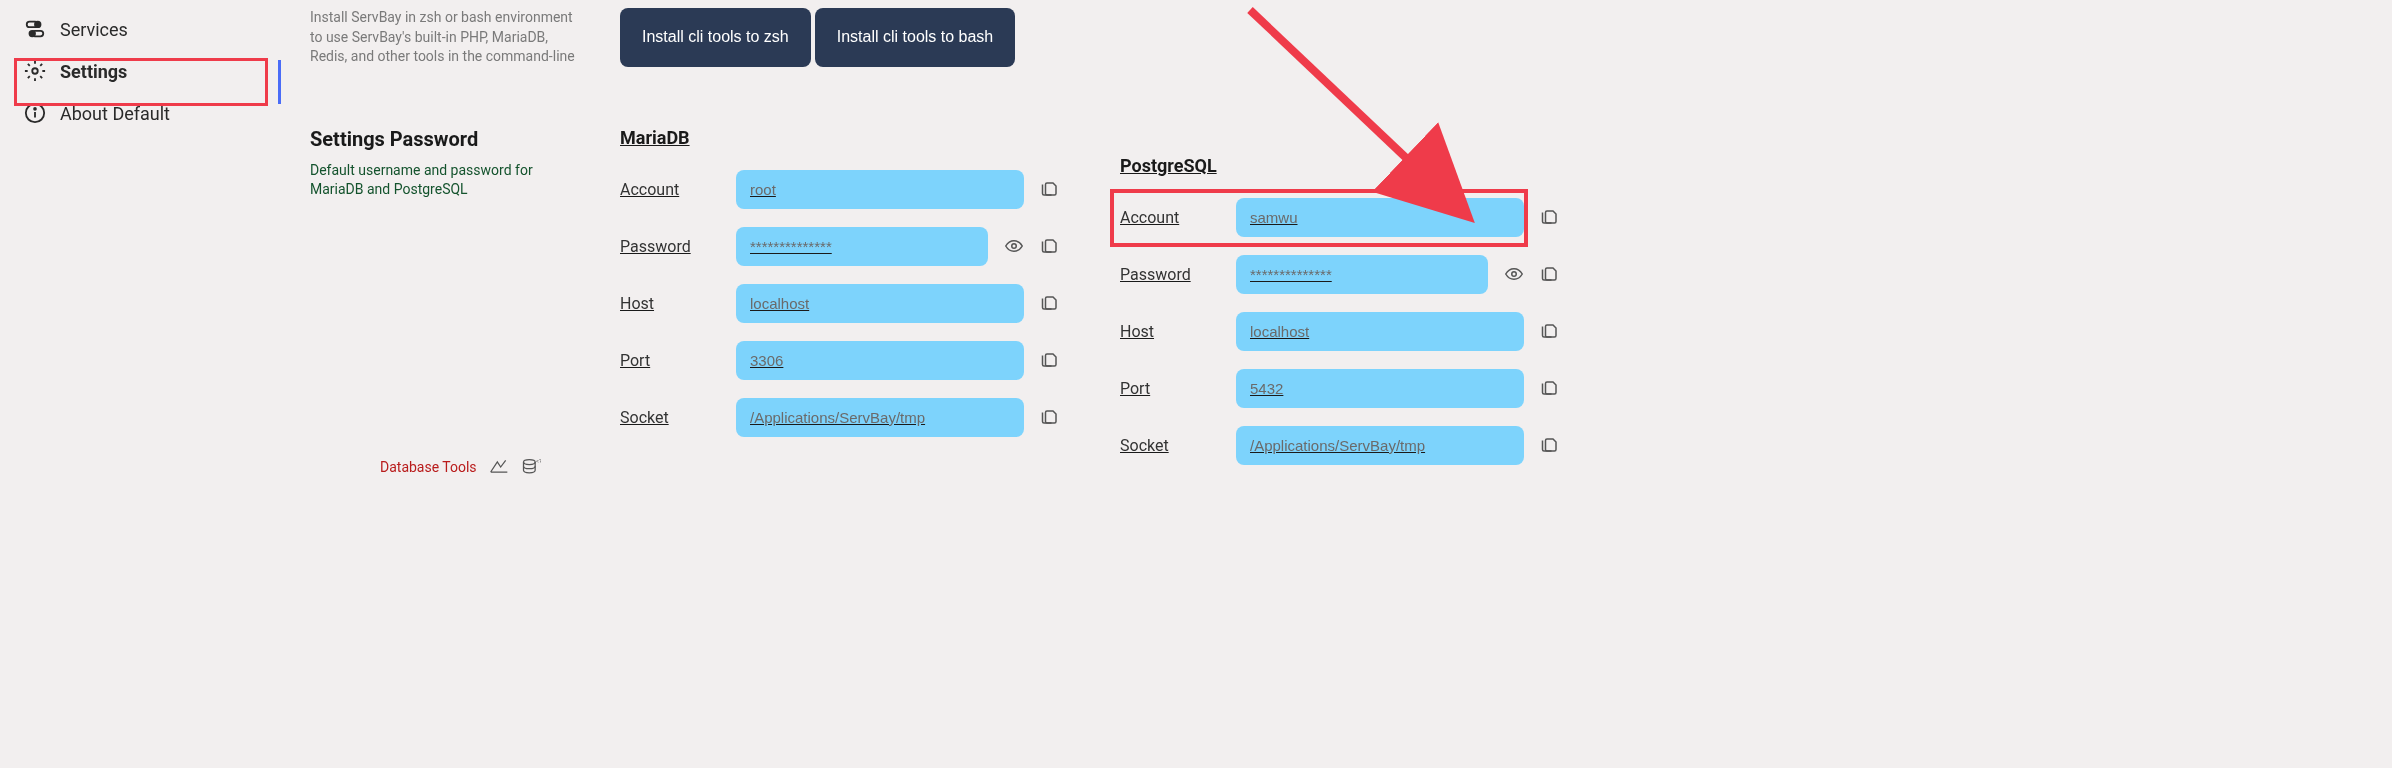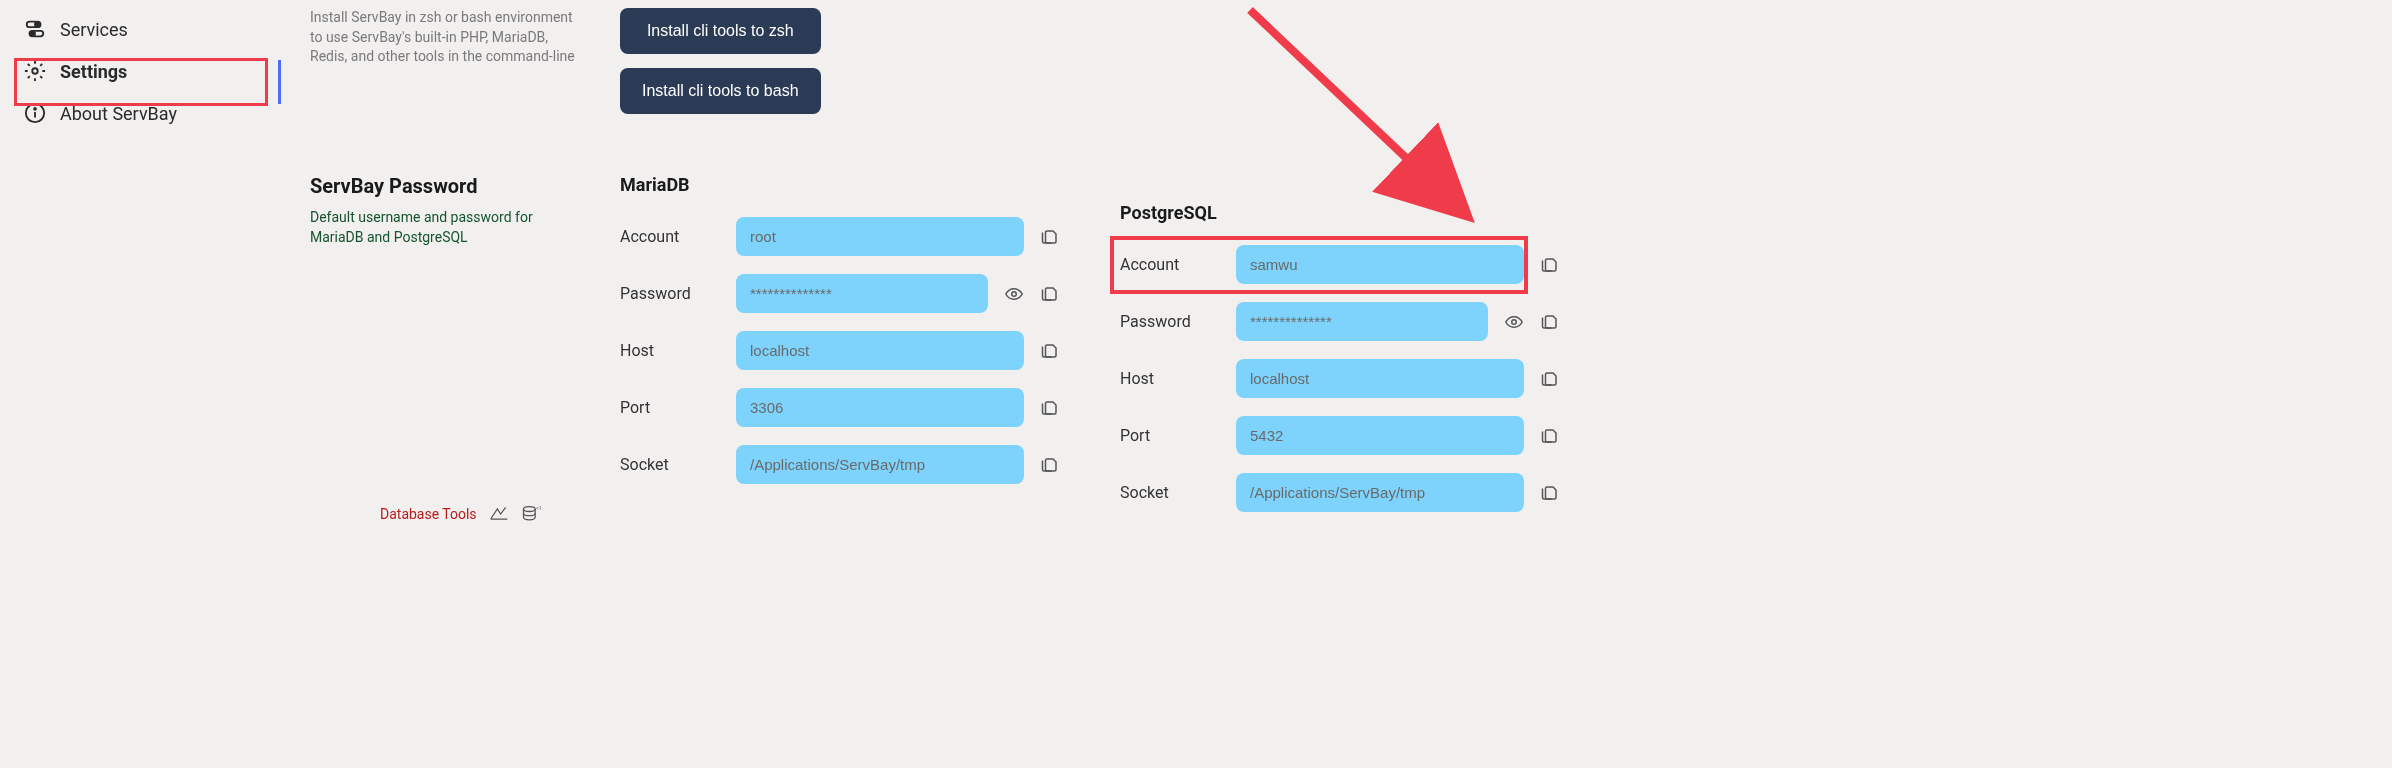--- a/index.html
+++ b/index.html
@@ -69,22 +69,22 @@
     margin-bottom: 60px;
   }
   .cli-desc {
     width: 270px;
     font-size: 14px;
     color: #7a7a7a;
     line-height: 1.4;
   }
   .cli-buttons {
     display: flex;
-    flex-direction: column;
-    gap: 14px;
+    flex-direction: row;
+    gap: 4px;
   }
   .btn-dark {
     background: #2b3a55;
     color: #fff;
     border: none;
     padding: 14px 22px;
     font-size: 16px;
     border-radius: 8px;
     cursor: pointer;
     text-align: center;
@@ -123,20 +123,21 @@
     color: #b91c1c;
   }
   .db-columns {
     flex: 1;
     display: flex;
     gap: 60px;
   }
   .db-col {
     flex: 1;
     max-width: 440px;
+    text-decoration: underline;
   }
   .db-col-title {
     font-size: 18px;
     font-weight: 700;
     margin-bottom: 22px;
   }
   .field-row {
     display: flex;
     align-items: center;
     gap: 16px;
@@ -201,40 +202,40 @@
     <span>Settings</span>
   </div>
   <div class="sidebar-item">
     <span class="icon-wrap">
       <svg width="22" height="22" viewBox="0 0 24 24" fill="none" stroke-width="2">
         <circle cx="12" cy="12" r="10"></circle>
           <line x1="12" y1="11" x2="12" y2="17"></line>
           <circle cx="12" cy="7.5" r="1" fill="#2a2a2a"></circle>
       </svg>
     </span>
-    <span>About ServBay</span>
+    <span>About Default</span>
   </div>
   <div class="highlight-box-settings"></div>
   <div class="active-indicator"></div>
 </div>
 
 <div class="main">
 
   <div class="cli-row">
     <div class="cli-desc">Install ServBay in zsh or bash environment to use ServBay's built-in PHP, MariaDB, Redis, and other tools in the command-line</div>
     <div class="cli-buttons">
       <button class="btn-dark">Install cli tools to zsh</button>
       <button class="btn-dark">Install cli tools to bash</button>
     </div>
   </div>
 
   <div class="db-row">
     <div class="db-left-col">
       <div>
-        <div class="section-title">ServBay Password</div>
+        <div class="section-title">Settings Password</div>
         <div class="section-desc">Default username and password for MariaDB and PostgreSQL</div>
       </div>
       <div class="db-tools">
         <span class="db-tools-label">Database Tools</span>
         <span class="icon-btn">
           <svg width="22" height="18" viewBox="0 0 24 20" stroke-width="1.5">
               <path d="M2 16 L10 4 L14 10 L20 2 M2 16 L22 16"></path>
             </svg>
         </span>
         <span class="icon-btn">

